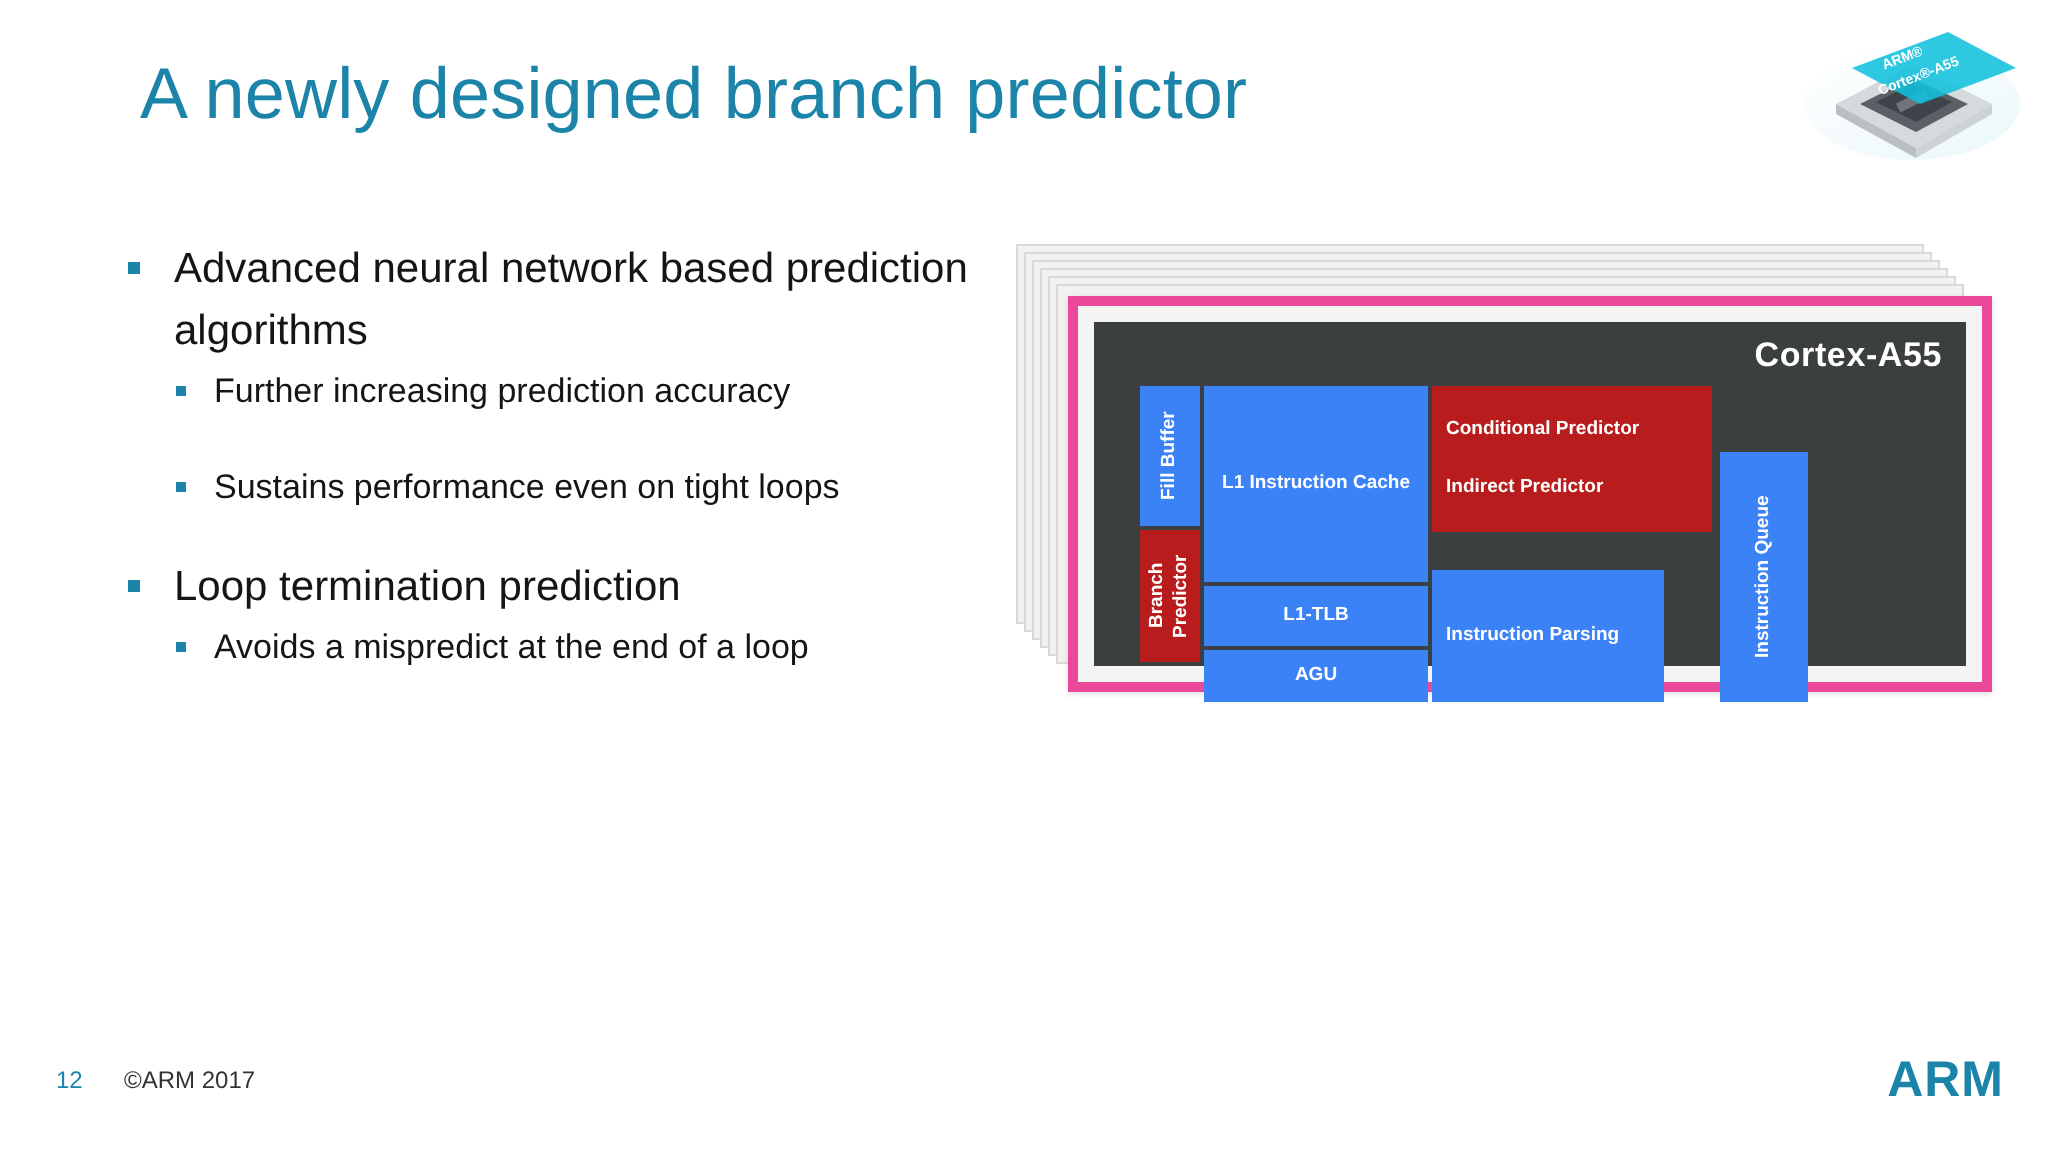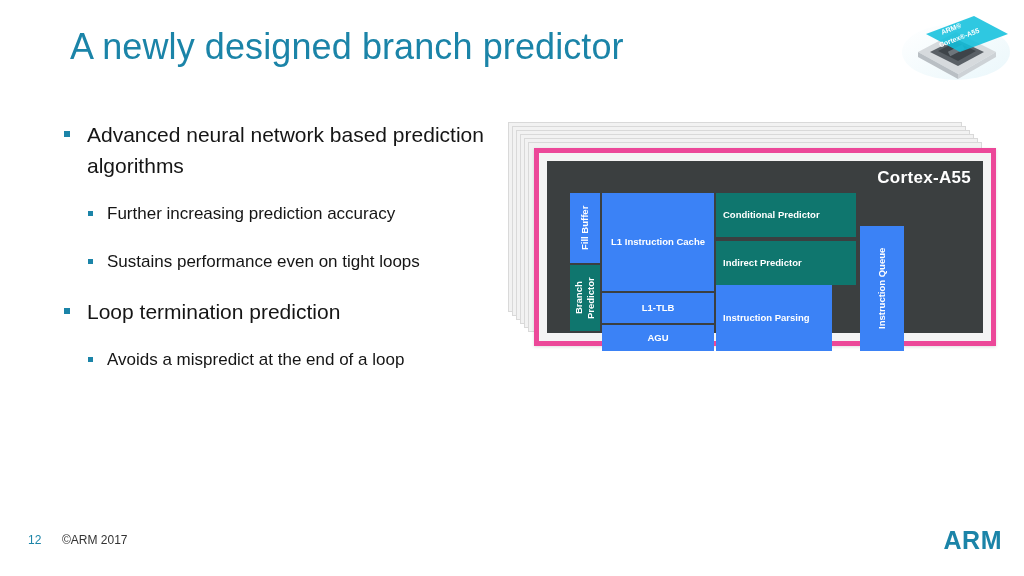--- a/index.html
+++ b/index.html
@@ -35,21 +35,21 @@
     width:6px;height:6px;background:#1b84a8;
     margin-top:11px;margin-right:17px;flex:none;
   }
   .l1 .tx{
     font-size:21px;line-height:1.47;color:#151515;
     font-weight:400;
   }
 
   .l2{
     display:flex;align-items:flex-start;
-    margin-top:20px;margin-left:24px;
+    margin-top:2px;margin-left:24px;
   }
   .l2 .mk{
     width:5px;height:5px;background:#1b84a8;
     margin-top:9px;margin-right:14px;flex:none;
   }
   .l2 .tx{
     font-size:17px;line-height:1.4;color:#151515;
   }
 
   
@@ -81,21 +81,21 @@
     position:absolute;
     color:#ffffff;
     font-size:9.5px;
     font-weight:bold;
     line-height:1.25;
     display:flex;
     box-sizing:border-box;
     overflow:hidden;
   }
   .green{background:#3b82f6;}
-  .cyan{background:#0f766e;}
+  .cyan{background:#b91c1c;}
   .ctr{align-items:center;justify-content:center;text-align:center;}
   .lft{align-items:center;justify-content:flex-start;text-align:left;padding-left:7px;}
   .vert{
     writing-mode:vertical-rl;transform:rotate(180deg);
     align-items:center;justify-content:center;text-align:center;
   }
 
   
   .chiplogo{position:absolute;right:8px;top:4px;width:120px;height:80px;}
 
@@ -198,21 +198,21 @@
         <div class="blk cyan vert" style="left:23px;  top:104px; width:30px;  height:66px;">Branch Predictor</div>
 
         <div class="blk green ctr" style="left:55px;  top:32px;  width:112px; height:98px;">L1 Instruction Cache</div>
 
         <div class="blk green ctr" style="left:55px;  top:132px; width:112px; height:30px;">L1-TLB</div>
 
         <div class="blk green ctr" style="left:55px;  top:164px; width:112px; height:26px;">AGU</div>
 
         <div class="blk cyan lft" style="left:169px; top:32px;  width:140px; height:44px;">Conditional Predictor</div>
 
-        <div class="blk cyan lft" style="left:169px; top:80px;  width:140px; height:44px;">Indirect Predictor</div>
+        <div class="blk cyan lft" style="left:169px; top:61px;  width:140px; height:44px;">Indirect Predictor</div>
 
         <div class="blk green lft" style="left:169px; top:124px; width:116px; height:66px;">Instruction Parsing</div>
 
         <div class="blk green vert" style="left:313px; top:65px;  width:44px;  height:125px;">Instruction Queue</div>
 
       </div>
     </div>
   </div>
 
   <div class="pageno">12</div>

